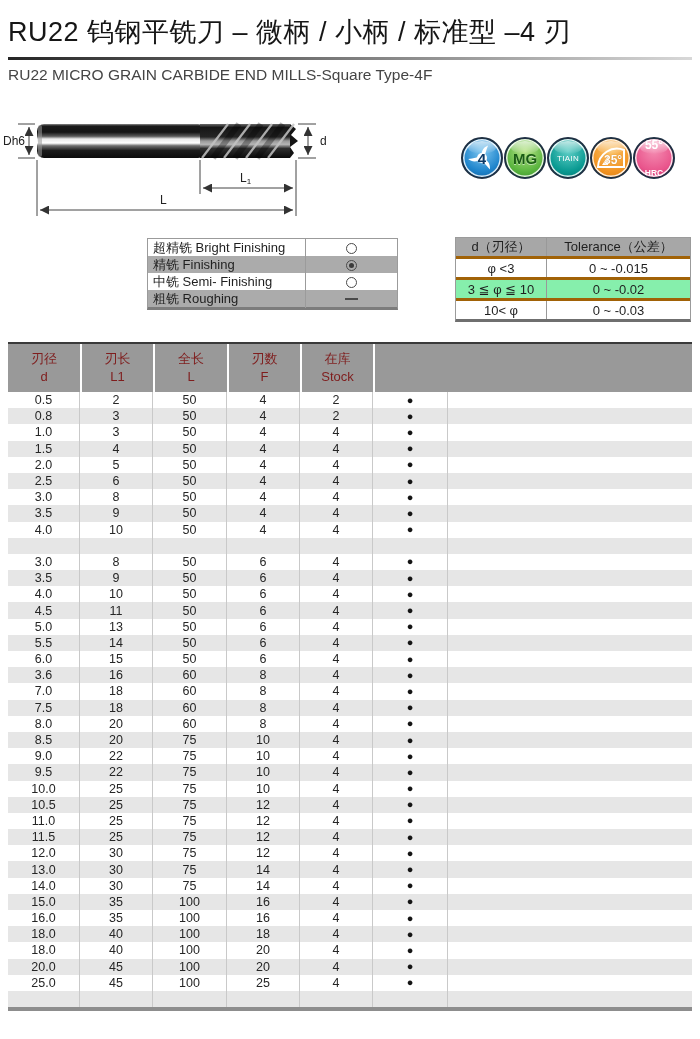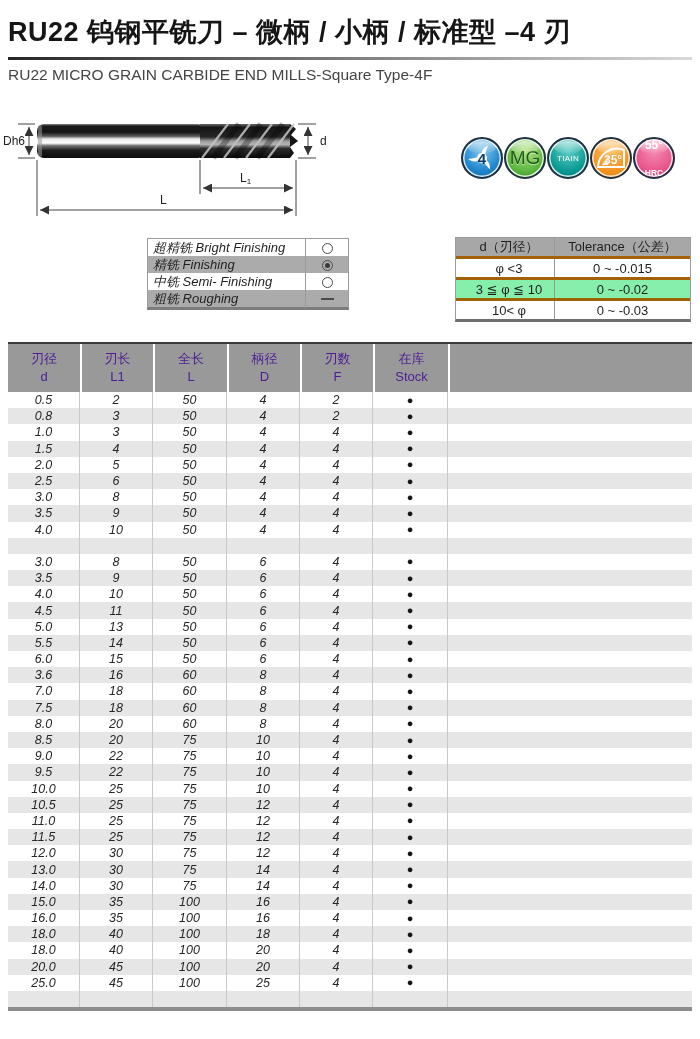--- a/index.html
+++ b/index.html
@@ -5,21 +5,21 @@
   html,body{margin:0;padding:0;}
   body{
     width:700px;height:1039px;background:#ffffff;position:relative;
     font-family:"Liberation Sans","DejaVu Sans",sans-serif;
     -webkit-font-smoothing:antialiased;overflow:hidden;
   }
   .abs{position:absolute;}
 
   
   .page-title{
-    left:8px;top:14px;font-size:27px;font-weight:700;color:#161616;
+    left:8px;top:14px;font-size:27px;font-weight:400;color:#161616;
     white-space:nowrap;letter-spacing:.5px;text-align:center;
   }
   .title-divider{
     left:8px;top:57px;width:684px;height:3px;
     background:linear-gradient(to right,#262626,#8f8f8f 60%,#d8d8d8);
   }
   .page-subtitle{
     left:8px;top:66px;font-size:15.5px;color:#454545;white-space:nowrap;
   }
 
@@ -43,74 +43,73 @@
   .badge-flutes{background:radial-gradient(circle at 50% 32%,#7ec6f0,#1f85cc 62%,#0f5a97);}
   .badge-mg{background:radial-gradient(circle at 50% 32%,#b9e48a,#5cb640 62%,#2f8a22);}
   .badge-coating{background:radial-gradient(circle at 50% 32%,#5ecec6,#0a9a92 62%,#00716b);}
   .badge-helix{background:radial-gradient(circle at 50% 32%,#fbc46a,#f29422 62%,#d97a0e);}
   .badge-hrc{background:radial-gradient(circle at 50% 32%,#f48ab0,#e9558c 62%,#c22767);}
   .badge-flutes .flute-num{
     position:absolute;left:0;top:0;width:100%;height:100%;
     display:flex;align-items:center;justify-content:center;
     font-size:15px;font-weight:700;color:#0e3a66;text-shadow:0 0 2px #fff;
   }
-  .badge-mg .mg-label{font-size:19px;font-weight:400;color:#1a5c14;text-shadow:0 1px 0 rgba(255,255,255,.55);}
+  .badge-mg .mg-label{font-size:15px;font-weight:700;color:#1a5c14;text-shadow:0 1px 0 rgba(255,255,255,.55);}
   .badge-coating .coating-label{font-size:8px;font-weight:400;color:#fff;letter-spacing:.3px;}
   .badge-helix .helix-label{
     position:absolute;left:12px;top:14px;font-size:12px;font-weight:700;color:#fff;
     text-shadow:0 0 1px #c06c00;
   }
   .badge-hrc .hrc-top{font-size:12px;font-weight:700;color:#fff;line-height:1;}
   .badge-hrc .hrc-bottom{font-size:8.5px;font-weight:700;color:#fff;line-height:1;margin-top:18px;}
 
   
   .fin-table{
-    left:147px;top:238px;width:202px;box-sizing:border-box;
-    border:1px solid #9b9b9b;border-bottom:3px solid #7c7c7c;background:#fff;font-style:italic;
+    left:147px;top:238px;width:251px;box-sizing:border-box;
+    border:1px solid #9b9b9b;border-bottom:3px solid #7c7c7c;background:#fff;
   }
   .fin-row{display:grid;grid-template-columns:157px 1fr;height:17px;align-items:center;}
   .fin-row:nth-child(even){background:#ababab;}
   .fin-label{padding-left:5px;font-size:13px;color:#1f1f1f;white-space:nowrap;}
   .fin-sym-cell{display:flex;align-items:center;justify-content:center;height:100%;border-left:1px solid #9b9b9b;}
   .sym{display:inline-flex;align-items:center;justify-content:center;}
   .sym-circle,.sym-fisheye{width:11px;height:11px;border:1.5px solid #4a4a4a;border-radius:50%;box-sizing:border-box;}
   .sym-dot{width:5px;height:5px;border-radius:50%;background:#3a3a3a;}
   .sym-dash{width:13px;height:2px;background:#4a4a4a;}
 
   
   .tol-table{
     left:455px;top:237px;width:236px;box-sizing:border-box;
     border:1px solid #9b9b9b;border-bottom:3px solid #6f6f6f;background:#fff;
   }
-  .tol-row{display:grid;grid-template-columns:90px 1fr;height:18px;align-items:center;padding-left:8px;}
+  .tol-row{display:grid;grid-template-columns:90px 1fr;height:18px;align-items:center;}
   .tol-row + .tol-row{border-top:3px solid #a16207;}
   .tol-hdr{background:#a7a7a7;}
   .tol-row:nth-child(3){background:#86efac;}
   .tol-cell{text-align:center;font-size:13px;color:#1f1f1f;white-space:nowrap;}
   .tol-cell + .tol-cell{border-left:1px solid #999;align-self:stretch;display:flex;align-items:center;justify-content:center;}
 
   
   .spec-table{
     left:8px;top:342px;width:684px;box-sizing:border-box;
     border-top:2px solid #3a3a3a;border-bottom:4px solid #8d8d8d;
   }
   .spec-header{
     display:grid;grid-template-columns:72px 73px 74px 73px 73px 75px 1fr;
     background:#999;height:48px;
   }
   .spec-hcell{
     display:flex;flex-direction:column;align-items:center;justify-content:center;
-    font-size:13px;color:#4c1d95;line-height:1.35;
+    font-size:13px;color:#7f1d1d;line-height:1.35;
   }
   .spec-hcell + .spec-hcell{border-left:2px solid #fff;}
   .spec-body{}
   .spec-row{
     display:grid;grid-template-columns:72px 73px 74px 73px 73px 75px 1fr;
     height:16.2px;
-    font-style:italic;
   }
   .spec-row:nth-child(even){background:#e6e6e6;}
   .spec-cell{
     display:flex;align-items:center;justify-content:center;
     font-size:12.5px;color:#262626;border-right:1px solid #c9c9c9;overflow:hidden;
   }
   .spec-cell:last-child{border-right:none;}
   .stock-glyph{font-size:11px;line-height:1;color:#141414;}
 </style>
 </head>
@@ -283,24 +282,20 @@
         </div>
         <div class="spec-hcell">
           <div class="hcn">刃长</div>
           <div class="hen">L1</div>
         </div>
         <div class="spec-hcell">
           <div class="hcn">全长</div>
           <div class="hen">L</div>
         </div>
         <div class="spec-hcell">
-          <div class="hcn">柄径</div>
-          <div class="hen">D</div>
-        </div>
-        <div class="spec-hcell">
           <div class="hcn">刃数</div>
           <div class="hen">F</div>
         </div>
         <div class="spec-hcell">
           <div class="hcn">在库</div>
           <div class="hen">Stock</div>
         </div>
         <div class="spec-hcell">
           <div class="hcn"></div>
           <div class="hen"></div>

